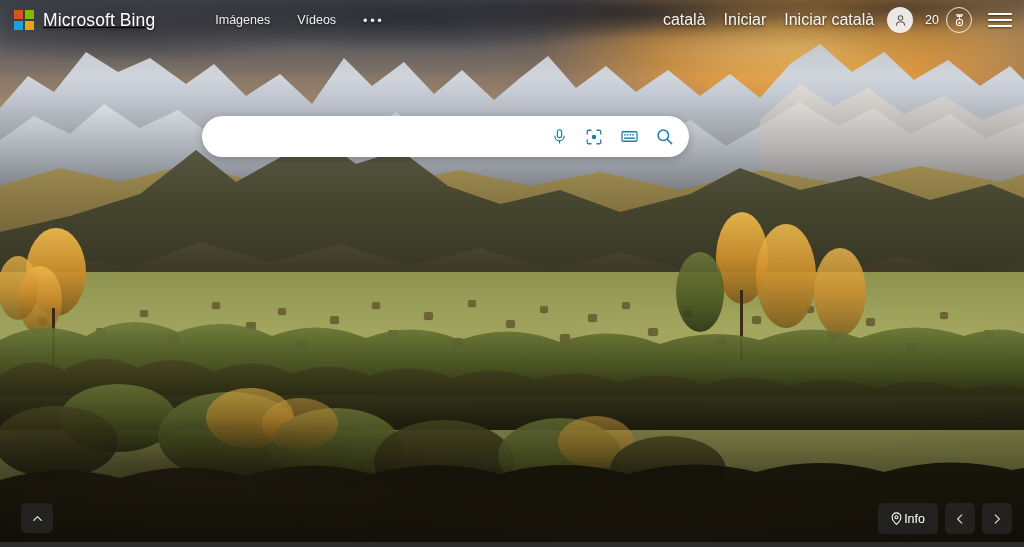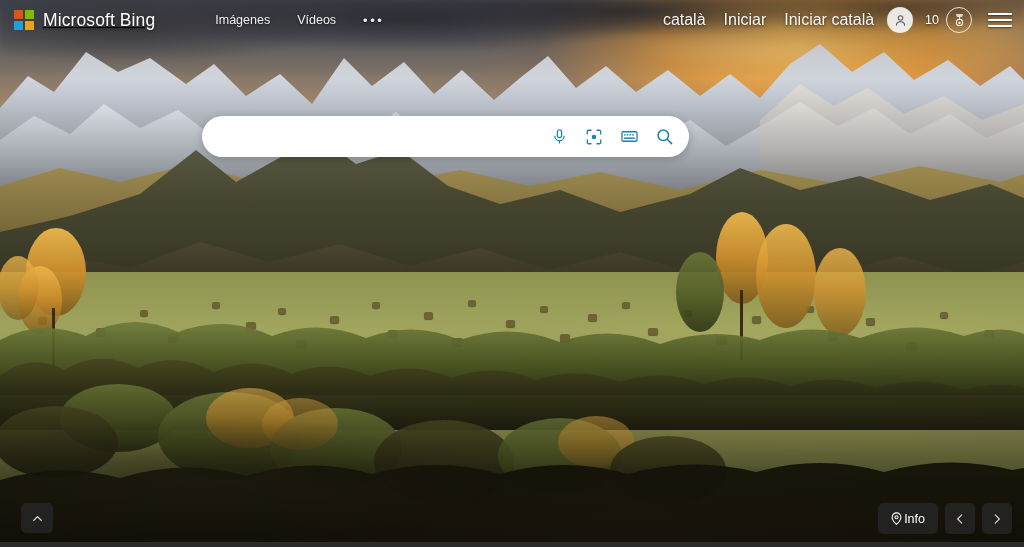--- a/index.html
+++ b/index.html
@@ -351,21 +351,21 @@
       <a class="hr-link">Iniciar</a>
       <a class="hr-link">Iniciar català</a>
 
       <div class="avatar">
         <svg width="15" height="15" viewBox="0 0 24 24" fill="none" stroke="#5a5a5a" stroke-width="1.7" stroke-linecap="round">
           <circle cx="12" cy="8" r="3.6"></circle>
           <path d="M5.5 19.5c0-3.6 2.9-5.6 6.5-5.6s6.5 2 6.5 5.6"></path>
         </svg>
       </div>
 
-      <span class="rw-count">10</span>
+      <span class="rw-count">20</span>
 
       <div class="rewards">
         <svg width="15" height="15" viewBox="0 0 24 24" fill="none" stroke="#fff" stroke-width="1.7" stroke-linecap="round" stroke-linejoin="round">
           <path d="M7 3h10"></path>
           <path d="M12 5v4"></path>
           <path d="M8.5 5h7"></path>
           <circle cx="12" cy="15" r="5"></circle>
           <path d="M12 13.2l.8 1.6 1.8.2-1.3 1.3.3 1.8-1.6-.9-1.6.9.3-1.8-1.3-1.3 1.8-.2z" fill="#fff" stroke="none"></path>
         </svg>
       </div>

